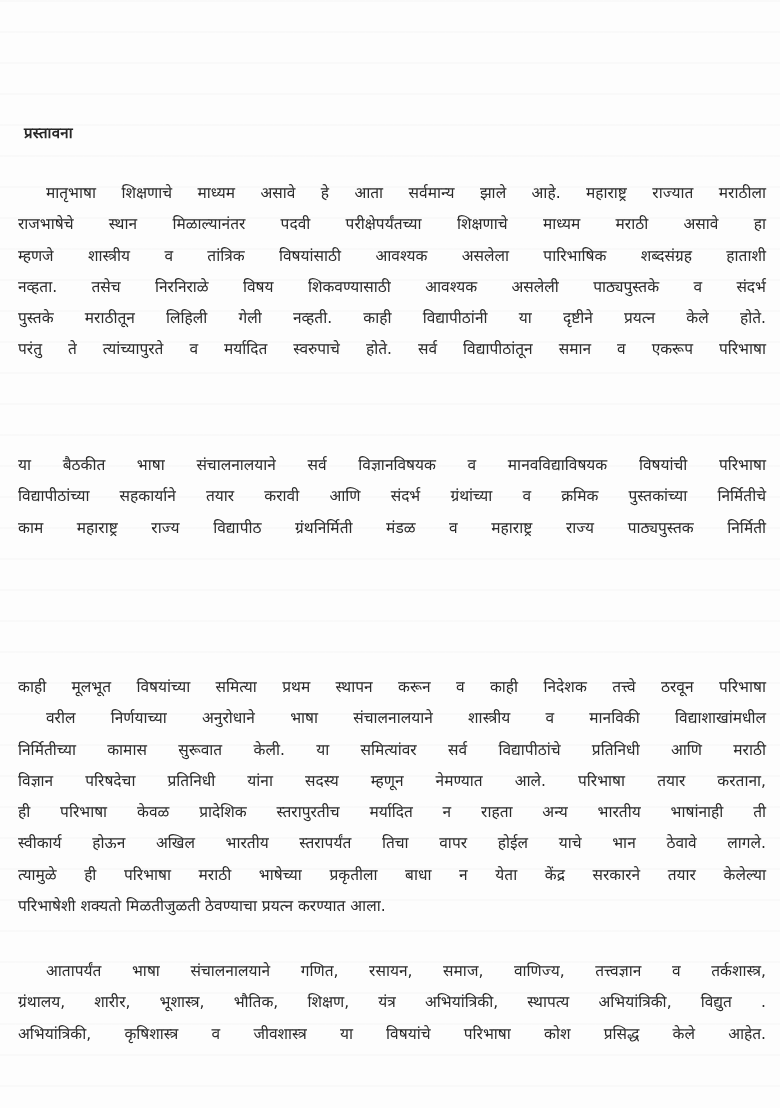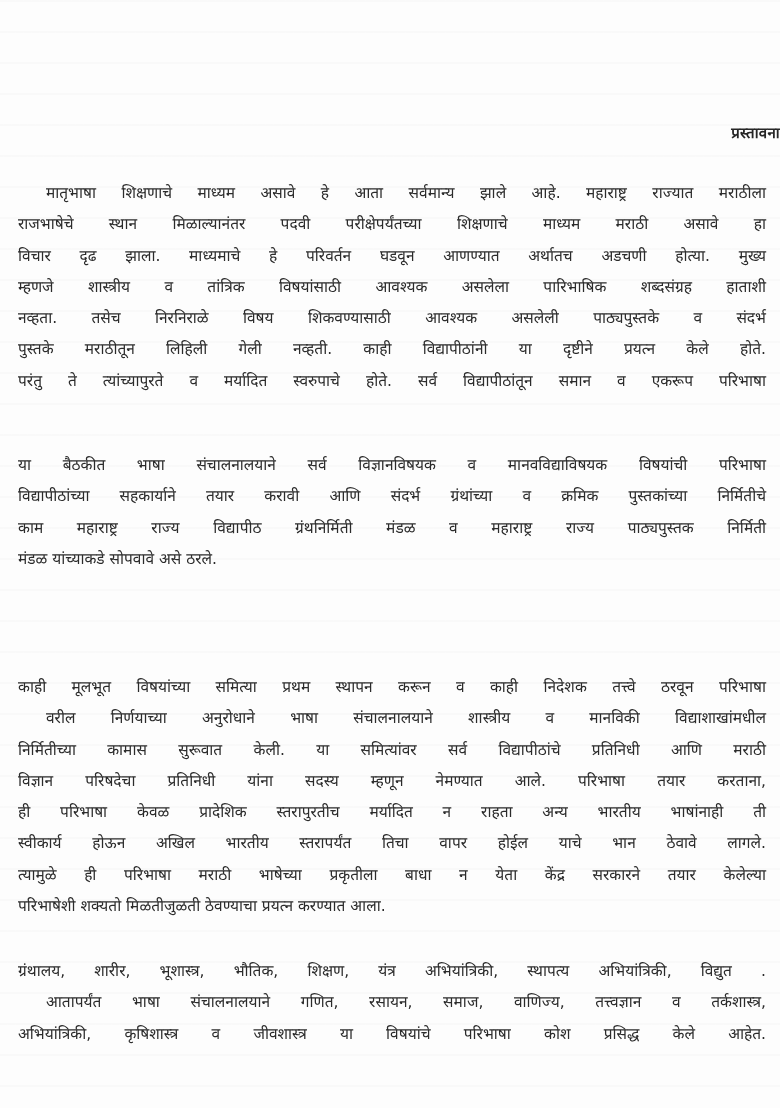--- a/index.html
+++ b/index.html
@@ -29,26 +29,26 @@
     background:
       linear-gradient(180deg, rgba(0,0,0,0.0) 0px, rgba(0,0,0,0.0) 120px),
       repeating-linear-gradient(180deg, rgba(0,0,0,0.015) 0px, rgba(0,0,0,0.015) 2px, transparent 2px, transparent 31px);
     pointer-events: none;
   }
   .title {
     position: absolute;
     top: 122px;
     left: 0;
     width: 780px;
-    text-align: right;
+    text-align: left;
     font-size: 15px;
     font-weight: bold;
     letter-spacing: 0.3px;
     color: #262626;
-    padding-left: 16px;
+    padding-left: 34px;
     box-sizing: border-box;
   }
   .title-text {
     display: inline-block;
     margin-left: -10px;
   }
   .para {
     position: absolute;
     left: 18px;
     width: 748px;
@@ -82,43 +82,41 @@
 <div class="page">
   <div class="bleed"></div>
 
   <div class="title">
     <span class="title-text">प्रस्तावना</span>
   </div>
 
   <div class="para" id="p1">
     <span class="line indent">मातृभाषा शिक्षणाचे माध्यम असावे हे आता सर्वमान्य झाले आहे. महाराष्ट्र राज्यात मराठीला</span>
     <span class="line">राजभाषेचे स्थान मिळाल्यानंतर पदवी परीक्षेपर्यंतच्या शिक्षणाचे माध्यम मराठी असावे हा</span>
-    <span class="line">विचार दृढ झाला. माध्यमाचे हे परिवर्तन घडवून आणण्यात अर्थातच अडचणी होत्या. मुख्य</span>
     <span class="line">म्हणजे शास्त्रीय व तांत्रिक विषयांसाठी आवश्यक असलेला पारिभाषिक शब्दसंग्रह हाताशी</span>
     <span class="line">नव्हता. तसेच निरनिराळे विषय शिकवण्यासाठी आवश्यक असलेली पाठ्यपुस्तके व संदर्भ</span>
     <span class="line">पुस्तके मराठीतून लिहिली गेली नव्हती. काही विद्यापीठांनी या दृष्टीने प्रयत्न केले होते.</span>
     <span class="line">परंतु ते त्यांच्यापुरते व मर्यादित स्वरुपाचे होते. सर्व विद्यापीठांतून समान व एकरूप परिभाषा</span>
   </div>
 
   <div class="para" id="p2">
     <span class="line">या बैठकीत भाषा संचालनालयाने सर्व विज्ञानविषयक व मानवविद्याविषयक विषयांची परिभाषा</span>
     <span class="line">विद्यापीठांच्या सहकार्याने तयार करावी आणि संदर्भ ग्रंथांच्या व क्रमिक पुस्तकांच्या निर्मितीचे</span>
     <span class="line">काम महाराष्ट्र राज्य विद्यापीठ ग्रंथनिर्मिती मंडळ व महाराष्ट्र राज्य पाठ्यपुस्तक निर्मिती</span>
-    <span class="line last">मंडळ यांच्याकडे सोपवावे असे ठरले.</span>
   </div>
 
   <div class="para" id="p3">
     <span class="line">काही मूलभूत विषयांच्या समित्या प्रथम स्थापन करून व काही निदेशक तत्त्वे ठरवून परिभाषा</span>
     <span class="line indent">वरील निर्णयाच्या अनुरोधाने भाषा संचालनालयाने शास्त्रीय व मानविकी विद्याशाखांमधील</span>
     <span class="line">निर्मितीच्या कामास सुरूवात केली. या समित्यांवर सर्व विद्यापीठांचे प्रतिनिधी आणि मराठी</span>
     <span class="line">विज्ञान परिषदेचा प्रतिनिधी यांना सदस्य म्हणून नेमण्यात आले. परिभाषा तयार करताना,</span>
     <span class="line">ही परिभाषा केवळ प्रादेशिक स्तरापुरतीच मर्यादित न राहता अन्य भारतीय भाषांनाही ती</span>
     <span class="line">स्वीकार्य होऊन अखिल भारतीय स्तरापर्यंत तिचा वापर होईल याचे भान ठेवावे लागले.</span>
     <span class="line">त्यामुळे ही परिभाषा मराठी भाषेच्या प्रकृतीला बाधा न येता केंद्र सरकारने तयार केलेल्या</span>
     <span class="line last">परिभाषेशी शक्यतो मिळतीजुळती ठेवण्याचा प्रयत्न करण्यात आला.</span>
   </div>
 
   <div class="para" id="p4">
+    <span class="line indent">आतापर्यंत भाषा संचालनालयाने गणित, रसायन, समाज, वाणिज्य, तत्त्वज्ञान व तर्कशास्त्र,</span>
     <span class="line">ग्रंथालय, शारीर, भूशास्त्र, भौतिक, शिक्षण, यंत्र अभियांत्रिकी, स्थापत्य अभियांत्रिकी, विद्युत .</span>
-    <span class="line indent">आतापर्यंत भाषा संचालनालयाने गणित, रसायन, समाज, वाणिज्य, तत्त्वज्ञान व तर्कशास्त्र,</span>
     <span class="line">अभियांत्रिकी, कृषिशास्त्र व जीवशास्त्र या विषयांचे परिभाषा कोश प्रसिद्ध केले आहेत.</span>
   </div>
 </div>
 
 </body></html>

